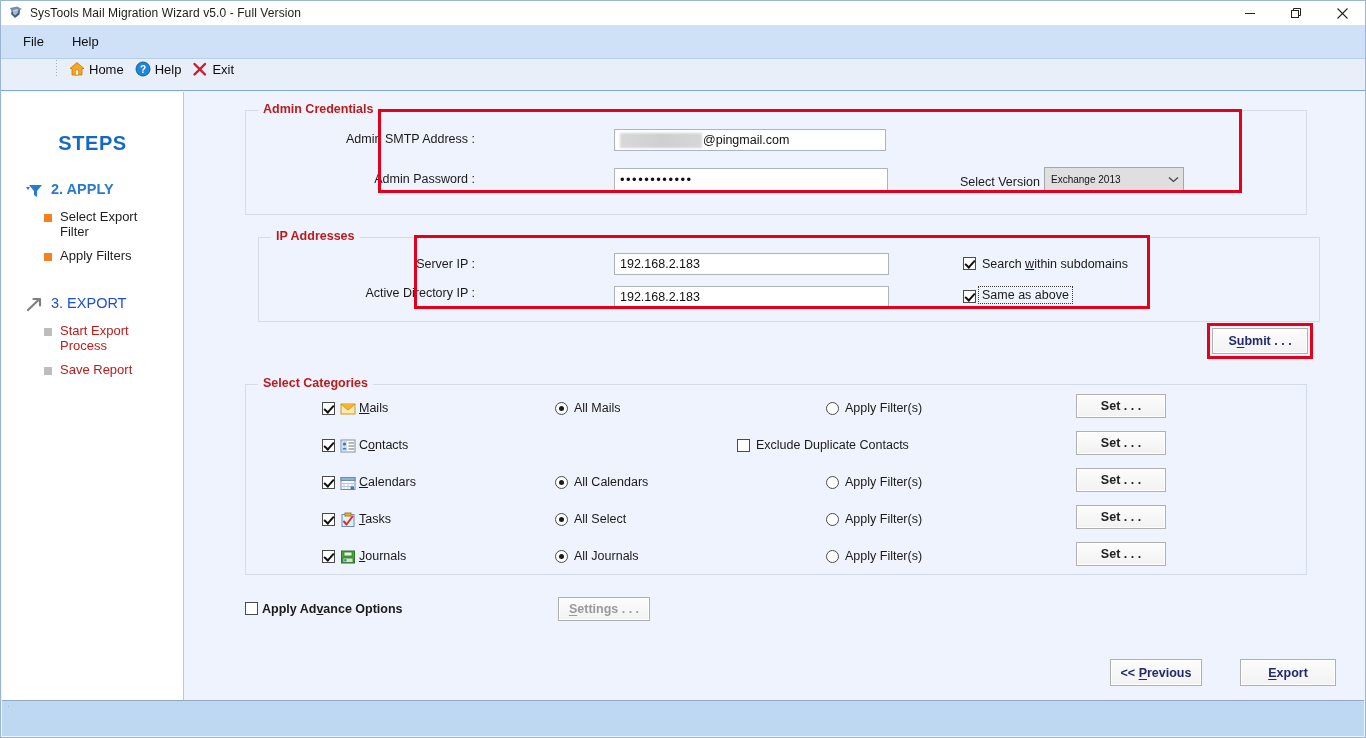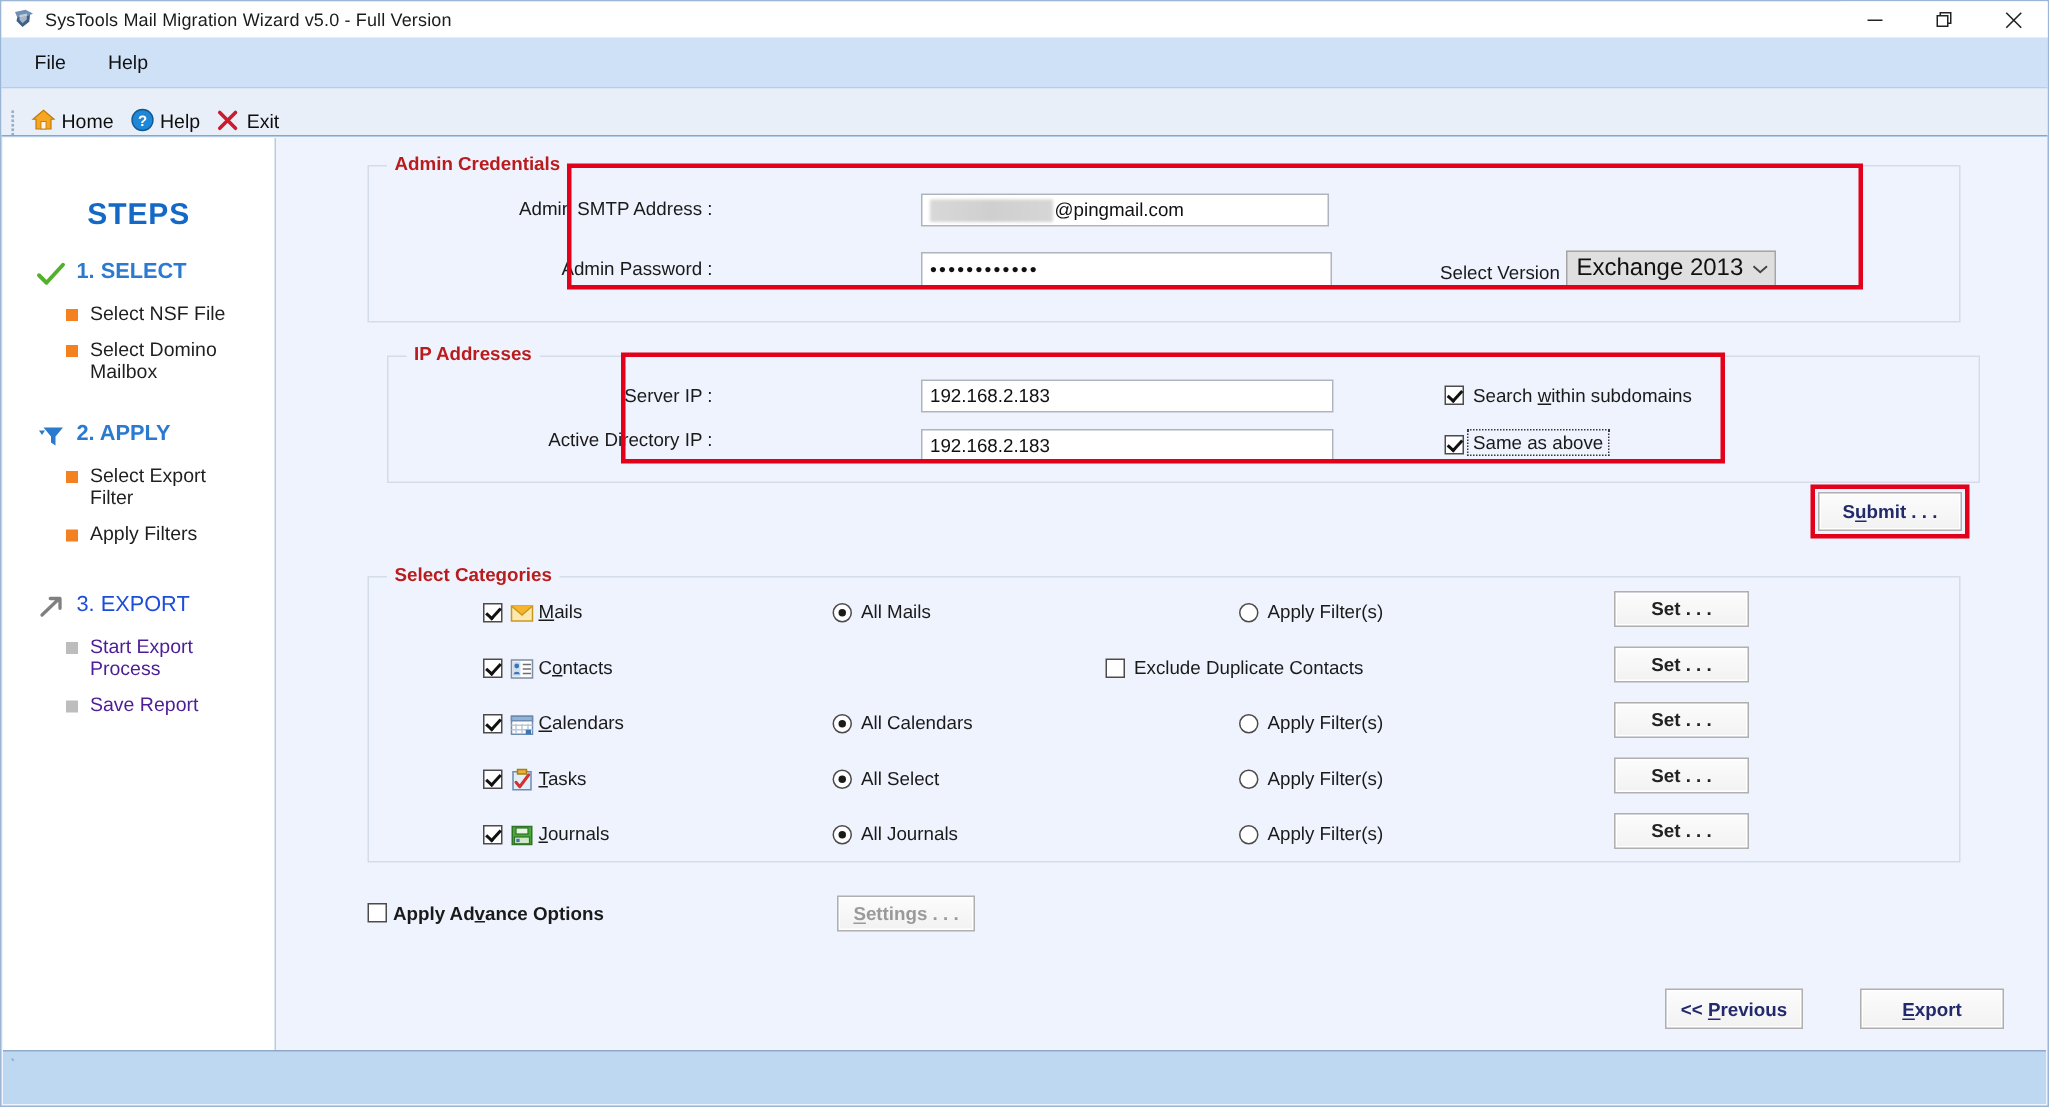--- a/index.html
+++ b/index.html
@@ -48,21 +48,21 @@
     font-size: 13px; color: #101010;
     padding: 3px 10px; margin-left: 8px;
   }
   .menuitem:first-child { margin-left: 12px; }
 
   
   .toolbar {
     position: absolute; top: 58px; left: 0; right: 0; height: 32px;
     background: #e8eff9;
     border-bottom: 1px solid #7fa9d4;
-    display: flex; align-items: flex-end;
+    display: flex; align-items: flex-start; padding-left: 48px;
   }
   .tb-grip {
     width: 3px; height: 17px; margin-left: 6px; margin-right: 7px;
     background-image: radial-gradient(#8aa4c0 40%, transparent 41%);
     background-size: 3px 3px;
     opacity: .85;
   }
   .tb-item {
     display: flex; align-items: center; gap: 4px;
     padding: 2px 7px 2px 4px; font-size: 13px; color: #0d0d0d;
@@ -87,21 +87,21 @@
   .step-main .st-ico { width: 20px; height: 18px; flex: none; position: relative; margin-top: 1px; }
   .step-main .st-label { font-size: 14.5px; font-weight: bold; color: #2a7ad0; }
   .step-main.disabled .st-label { color: #1d4ed8; font-weight: normal; }
   .sub-step {
     display: flex; align-items: flex-start; gap: 8px;
     padding-left: 42px; margin-top: 9px; max-width: 160px;
   }
   .sub-bullet { width: 8px; height: 8px; background: #f4811f; flex: none; margin-top: 5px; }
   .sub-step.disabled .sub-bullet { background: #bdbdbd; }
   .sub-label { font-size: 13px; color: #1f1f1f; line-height: 15px; }
-  .sub-step.disabled .sub-label { color: #4c1d95; }
+  .sub-step.disabled .sub-label { color: #b91c1c; }
 
   .content {
     position: absolute; top: 91px; left: 184px; right: 1px; bottom: 37px;
     background: #eff3fd;
     overflow: hidden;
   }
 
   
   .statusbar {
     position: absolute; left: 1px; right: 1px; bottom: 1px; height: 36px;
@@ -149,21 +149,21 @@
     display: inline-block; width: 82px; height: 15px;
     background: linear-gradient(90deg,#d8d8d8,#cfcfcf 50%,#d6d6d6);
     filter: blur(1px); vertical-align: middle; margin-right: 1px;
   }
   .pwdots { letter-spacing: 1.5px; font-size: 13px; color: #111; }
 
   .combo {
     position: absolute; background: #dfdfdf;
     border: 1px solid #a6a6a6;
     display: flex; align-items: center; justify-content: space-between;
-    font-size: 16px; color: #111; padding-left: 6px;
+    font-size: 10px; color: #111; padding-left: 6px;
   }
   .combo .cb-arrow { width: 20px; display: flex; align-items: center; justify-content: center; }
 
   .wbtn {
     position: absolute;
     background: linear-gradient(#fcfcfc,#f2f2f2);
     border: 1px solid #b0b0b0;
     box-shadow: inset 0 0 0 1px #ffffff;
     display: flex; align-items: center; justify-content: center;
     font-size: 12.5px; color: #222; font-weight: bold;
@@ -269,38 +269,20 @@
           <line x1="13" y1="3" x2="2.5" y2="13.5" stroke="#cc1b2a" stroke-width="2.4" stroke-linecap="round"></line>
         </svg>
       </span>
       <span>Exit</span>
     </div>
   </div>
 
   <div class="steps-panel">
     <div class="steps-title">STEPS</div>
 
-    <div class="step-group" style="margin-top:18px;">
-      <div class="step-main">
-        <span class="st-ico">
-          <svg width="20" height="18" viewBox="0 0 20 18">
-            <path d="M2 9.5 L7 14.5 L18 2.5" fill="none" stroke="#52b02b" stroke-width="2.6" stroke-linecap="round" stroke-linejoin="round"></path>
-          </svg>
-        </span>
-        <span class="st-label">1. SELECT</span>
-      </div>
-      <div class="sub-step">
-        <span class="sub-bullet"></span>
-        <span class="sub-label">Select NSF File</span>
-      </div>
-      <div class="sub-step">
-        <span class="sub-bullet"></span>
-        <span class="sub-label">Select Domino Mailbox</span>
-      </div>
-    </div>
 
     <div class="step-group" style="margin-top:26px;">
       <div class="step-main">
         <span class="st-ico">
           <svg width="20" height="18" viewBox="0 0 20 18">
             <path d="M5 3 L18 3 L13 9 L13 15 L10 13 L10 9 Z" fill="#2a7ad0"></path>
             <path d="M2 5 L6 5 L4 8 Z" fill="#2a7ad0"></path>
           </svg>
         </span>
         <span class="st-label">2. APPLY</span>

